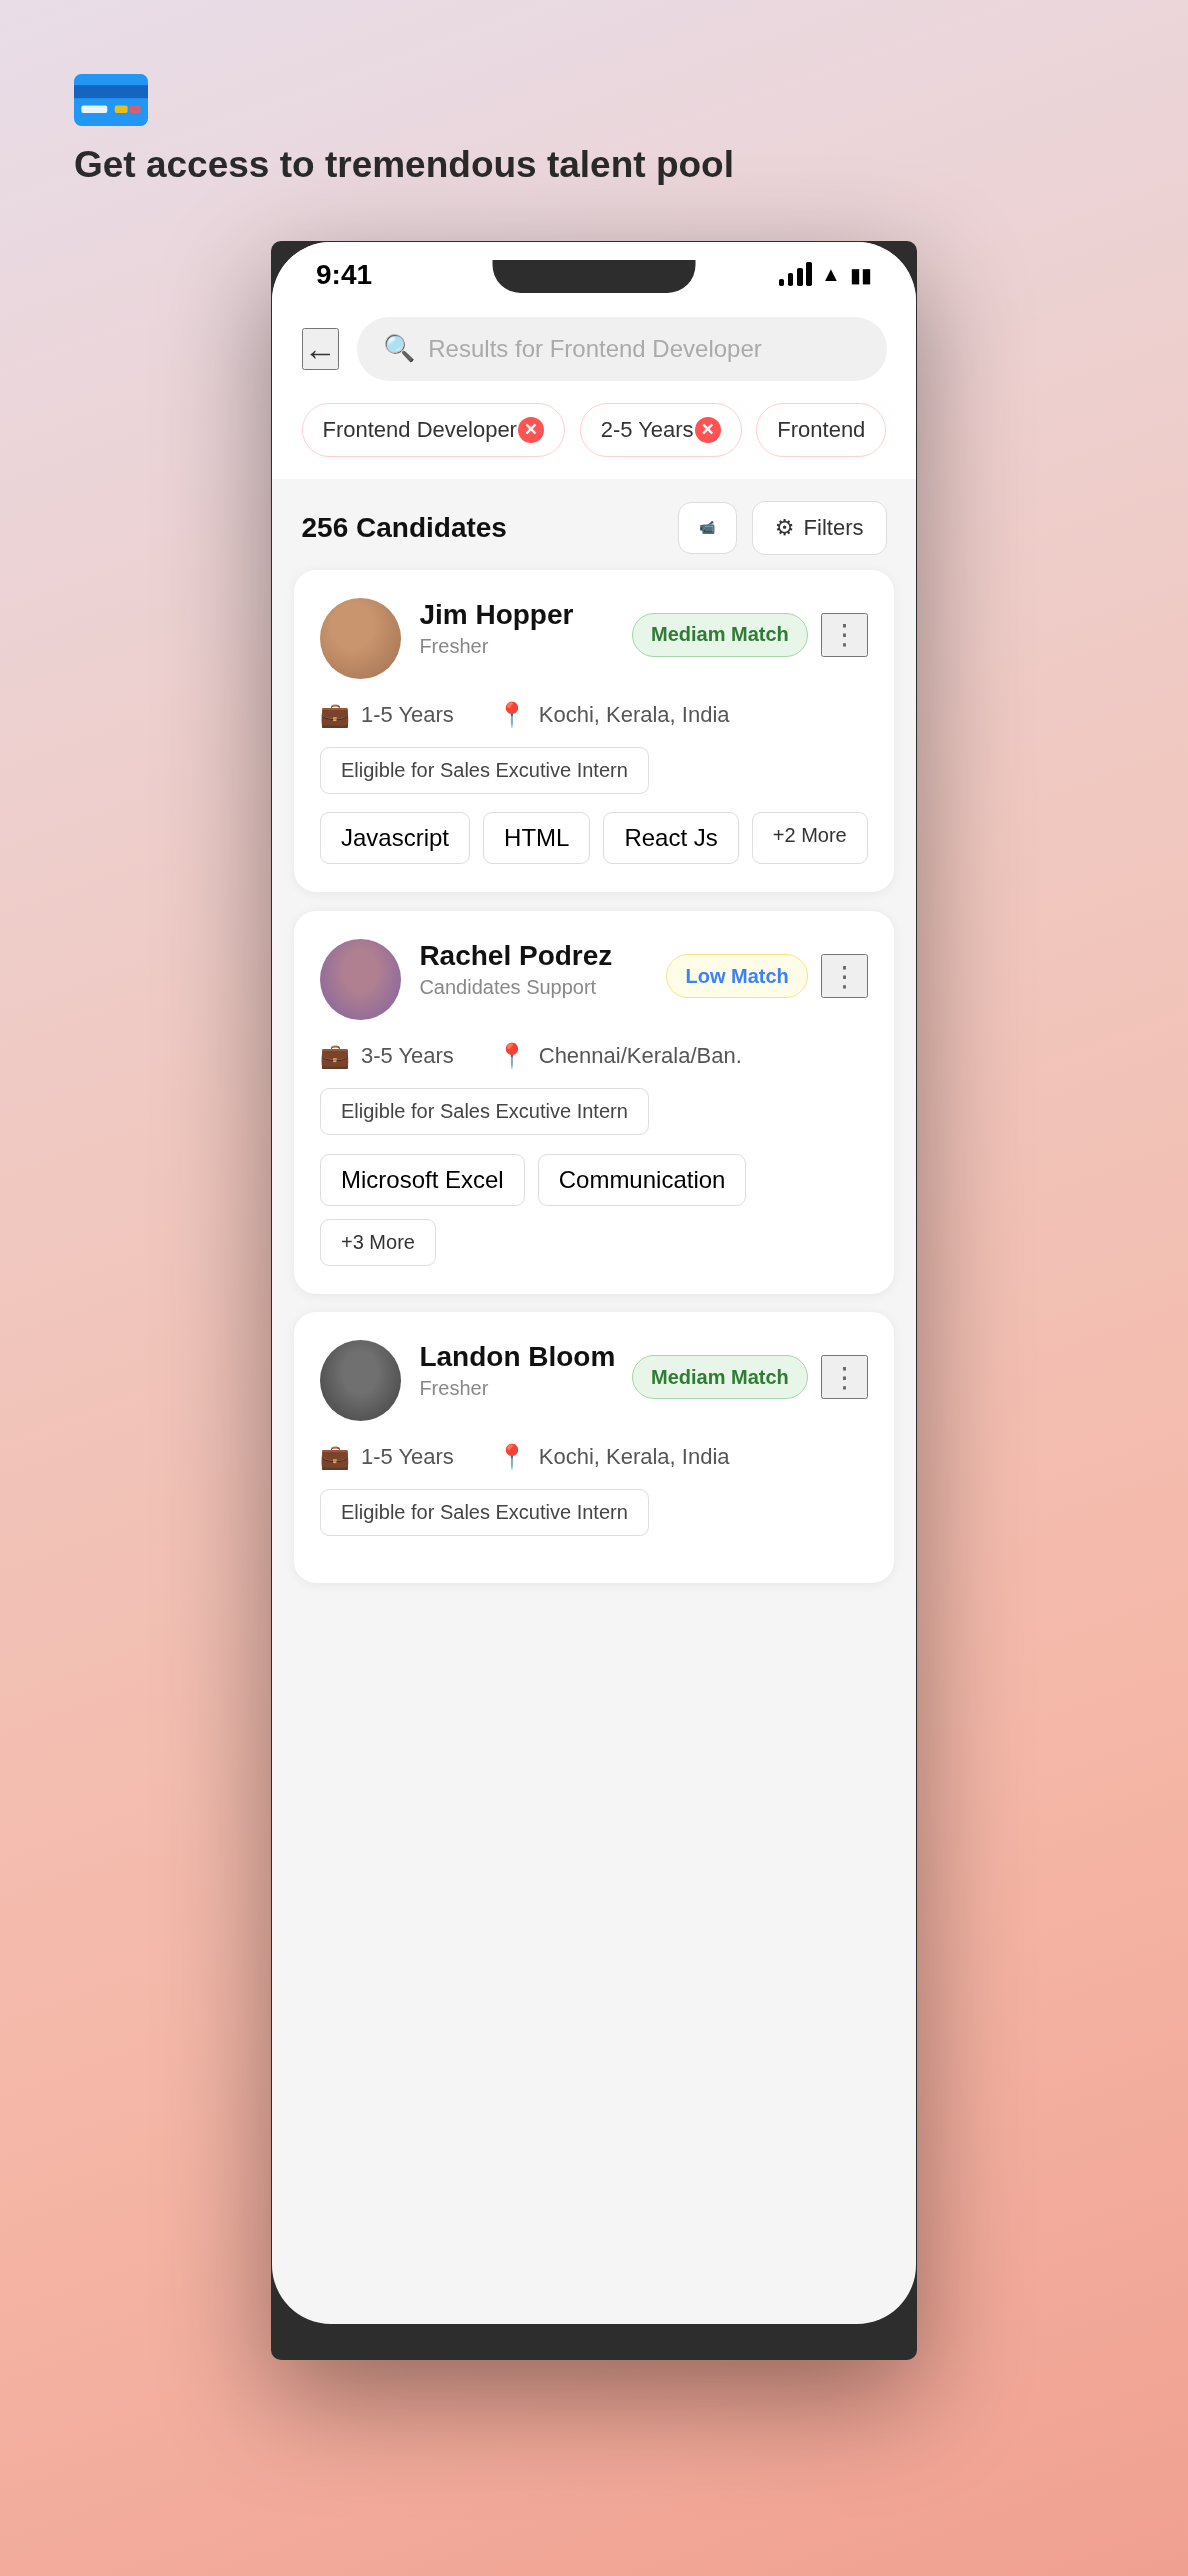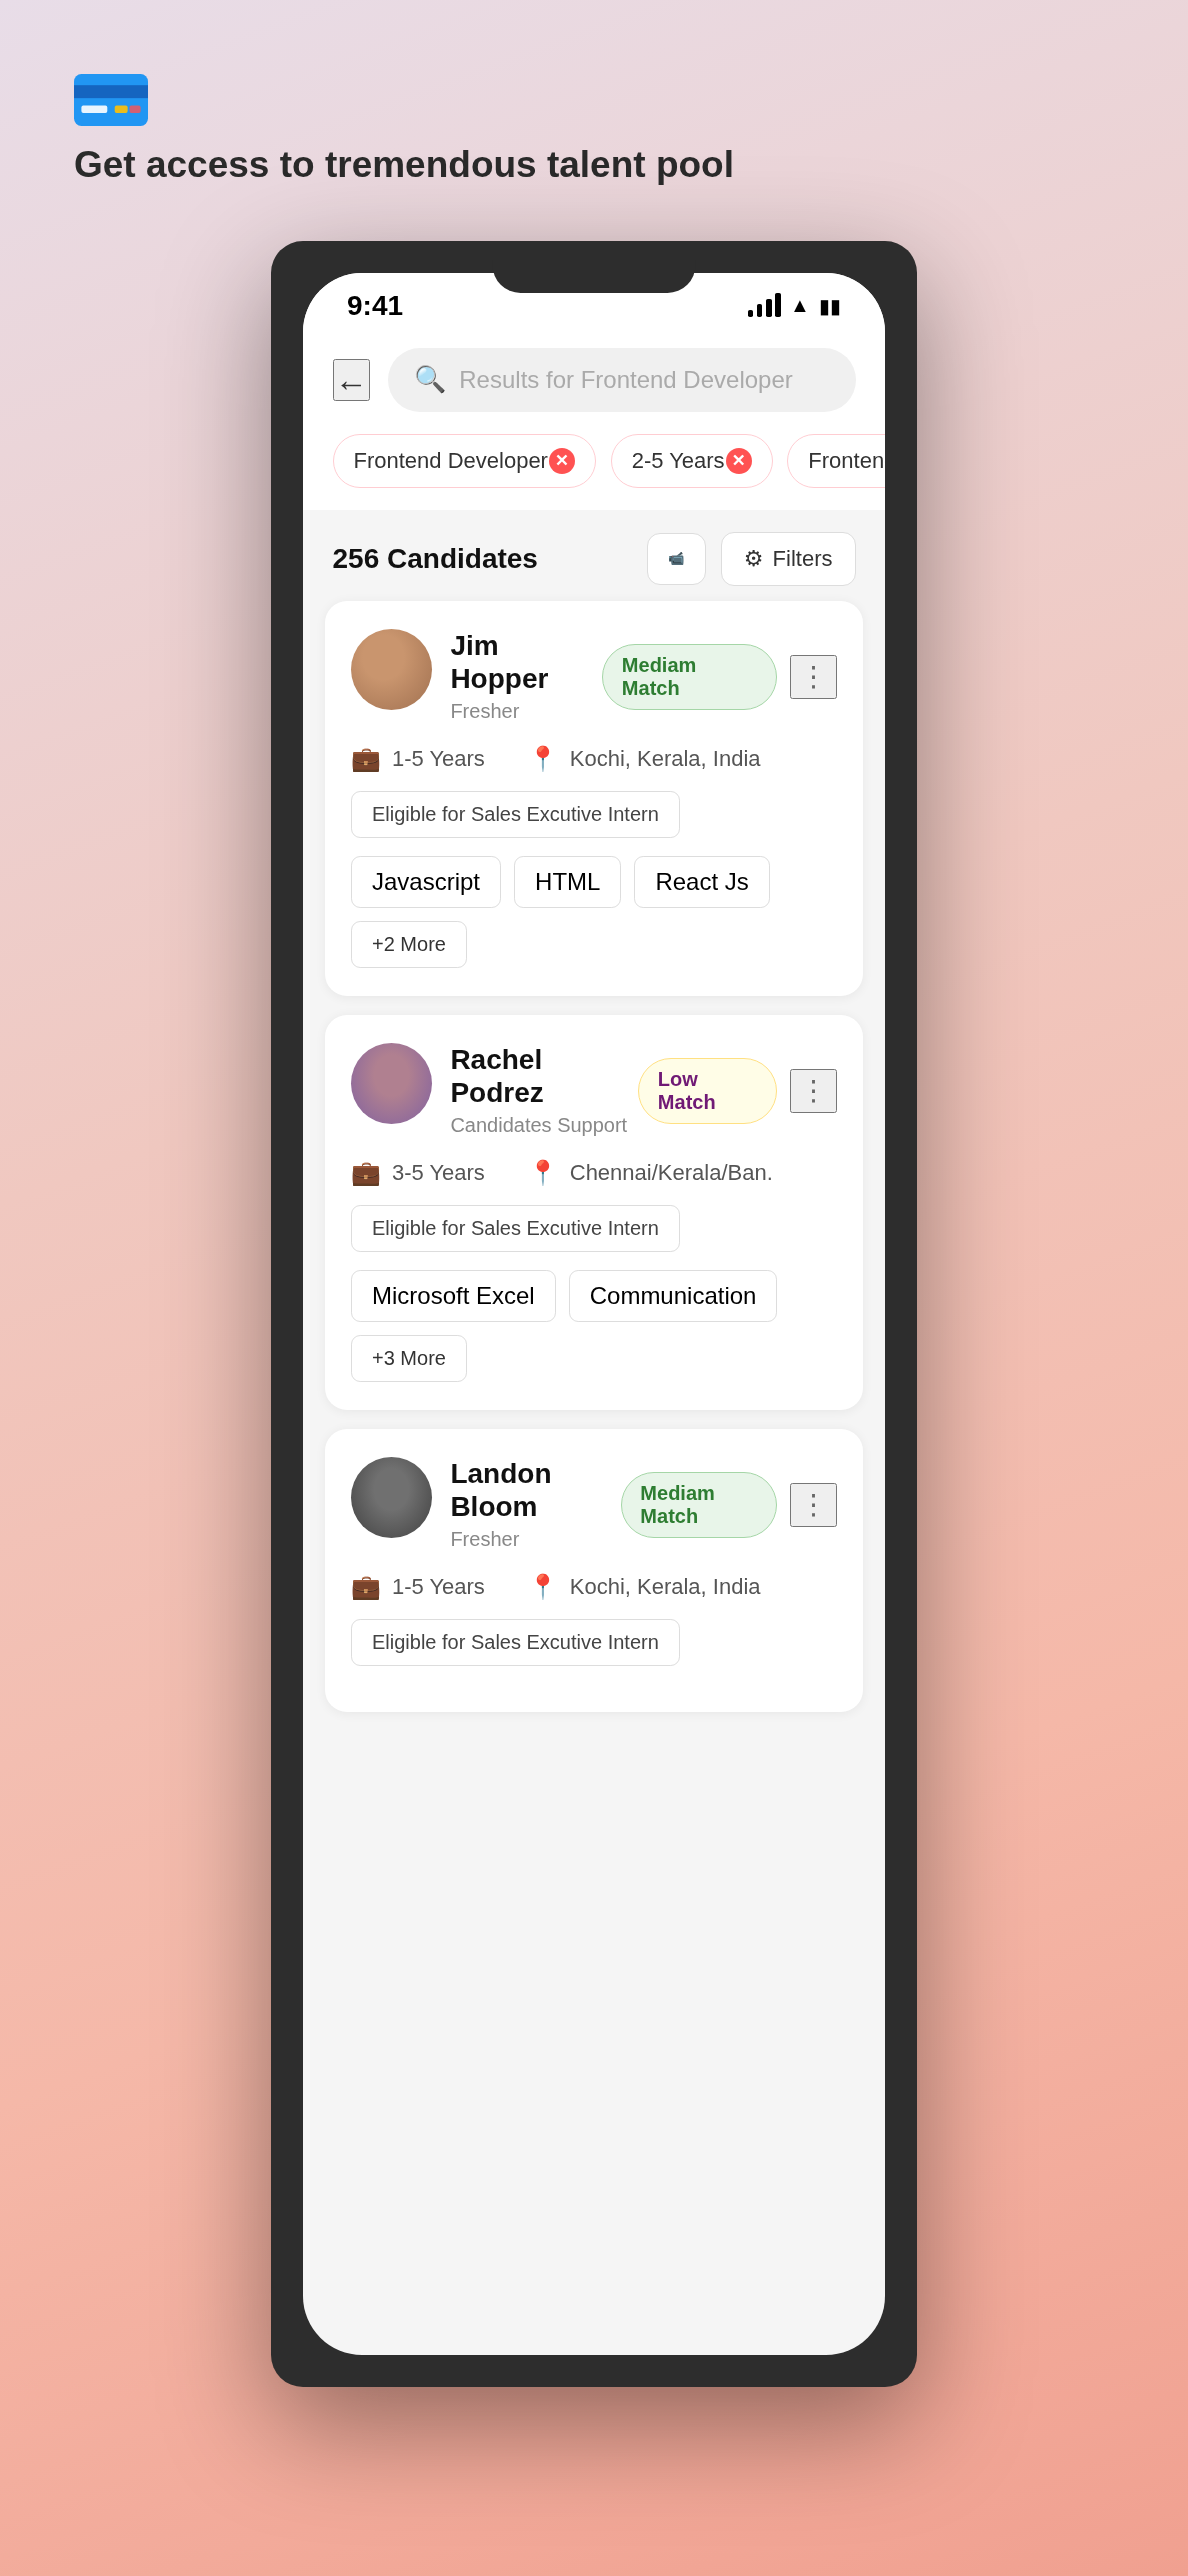--- a/index.html
+++ b/index.html
@@ -47,22 +47,22 @@
       font-size: 37px;
       font-weight: 600;
       color: #2a2a2a;
     }
 
     
     .phone-frame {
       width: 646px;
       min-height: 2119px;
       background: #2d2d2d;
-      border-radius: 32px;
-      padding: 32px;
+      border-radius: 10px;
+      padding: 1px;
       box-shadow: 0 37px 111px rgba(0,0,0,0.4);
       position: relative;
     }
 
     .phone-notch {
       position: absolute;
       top: 18.4px;
       left: 50%;
       transform: translateX(-50%);
       width: 203px;
@@ -301,21 +301,21 @@
     }
 
     .medium-match {
       background: #e8f5e9;
       color: #2e7d32;
       border: 1.4px solid #a5d6a7;
     }
 
     .low-match {
       background: #fffde7;
-      color: #701a75;
+      color: #3b82f6;
       border: 1.4px solid #ffe082;
     }
 
     .more-btn {
       font-size: 28px;
       color: #666;
       cursor: pointer;
       padding: 3.7px 7.4px;
     }
 

